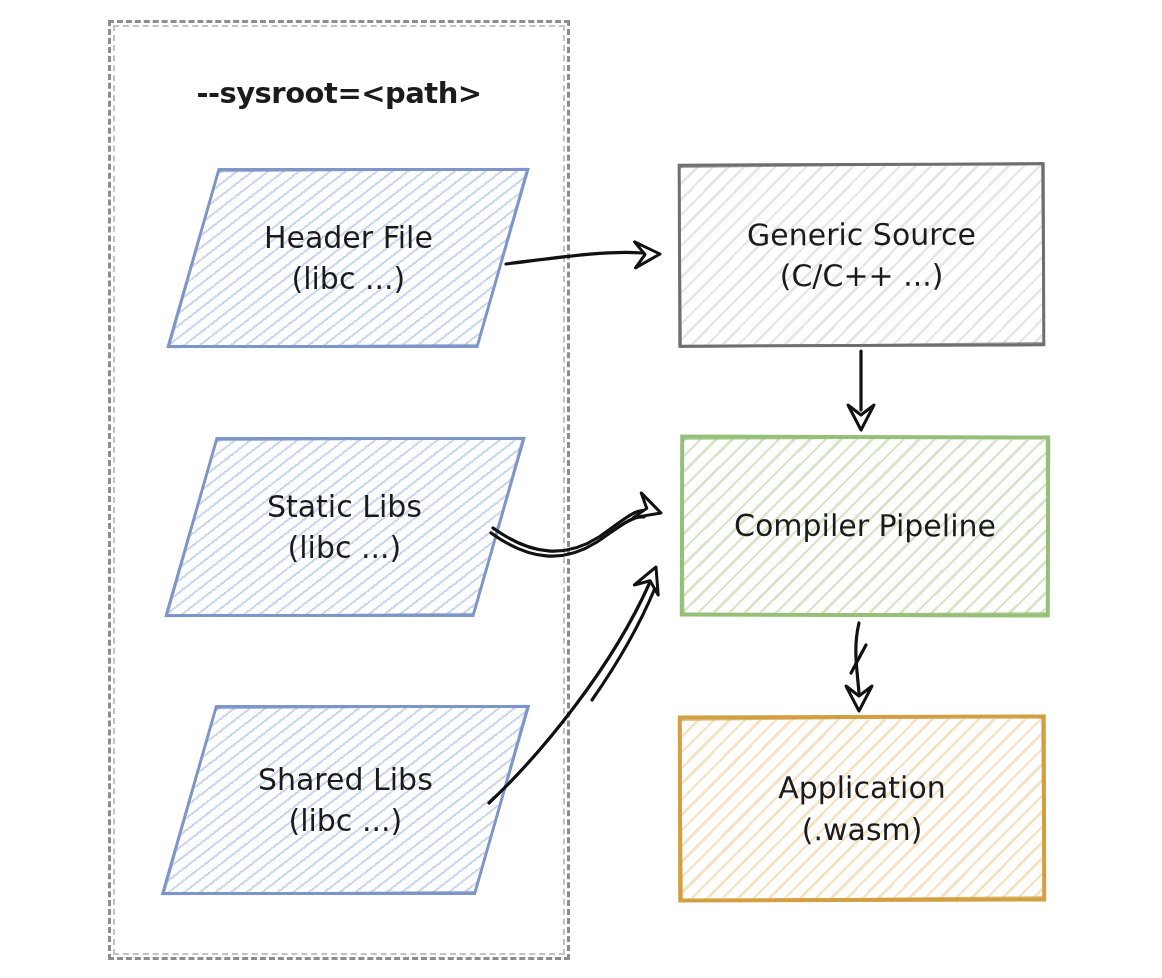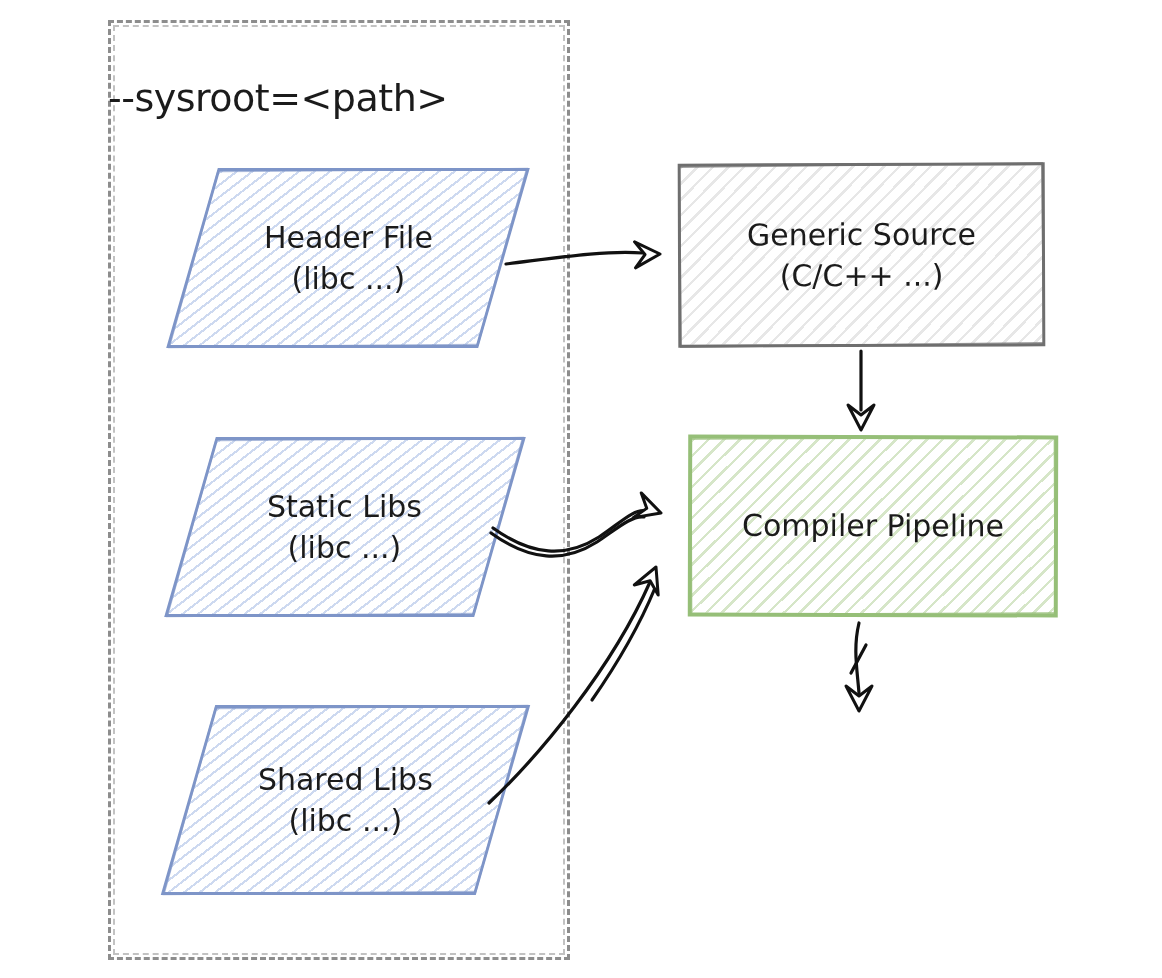--- a/index.html
+++ b/index.html
@@ -24,23 +24,24 @@
   .sysroot-box::after {
     content: "";
     position: absolute; inset: 2px;
     border: 2px dashed #a9a9a9;
     opacity: .7;
     pointer-events: none;
   }
 
   .group-title {
     position: absolute;
-    font-size: 38px;
-    font-weight: normal;
+    font-size: 29px;
+    font-weight: bold;
     letter-spacing: -0.5px;
+    text-align: center;
     white-space: nowrap;
   }
   .title-sysroot { left: 108px; top: 76px; width: 462px; }
   .title-target  { left: 678px; top: 74px; width: 370px; }
 
   
   .node {
     position: absolute;
     box-sizing: border-box;
     display: flex;
@@ -94,21 +95,21 @@
     background: repeating-linear-gradient(135deg,
       #f8e2c3 0px, #f8e2c3 2.5px, transparent 2.5px, transparent 11px);
     transform: rotate(-0.15deg);
   }
 
   
   .n-header   { left: 192px; top: 168px; width: 312px; height: 180px; }
   .n-static   { left: 190px; top: 437px; width: 310px; height: 180px; }
   .n-shared   { left: 188px; top: 705px; width: 315px; height: 190px; }
   .n-source   { left: 678px; top: 163px; width: 367px; height: 184px; }
-  .n-pipeline { left: 680px; top: 435px; width: 370px; height: 182px; margin-left: 8px; }
+  .n-pipeline { left: 680px; top: 435px; width: 370px; height: 182px; }
   .n-app      { left: 678px; top: 715px; width: 368px; height: 187px; }
 
   .arrows {
     position: absolute; left: 0; top: 0;
     width: 1162px; height: 978px;
     pointer-events: none;
   }
   .arrows path { stroke: #111111; fill: none; stroke-width: 3.2; stroke-linecap: round; }
   .arrows path.head { fill: #ffffff; stroke-width: 3; stroke-linejoin: round; }
 </style>
@@ -149,20 +150,26 @@
     </div>
   </div>
 
   <div class="node rect-green sketch n-pipeline">
     <div class="label">
       <span class="line">Compiler Pipeline</span>
 
     </div>
   </div>
 
+  <div class="node rect-orange sketch n-app">
+    <div class="label">
+      <span class="line">Application</span>
+      <span class="line sub">(.wasm)</span>
+    </div>
+  </div>
 
   <svg class="arrows" viewBox="0 0 1162 978">
 
     <g>
       <path d="M 506 264 C 555 258 605 250 643 253"></path>
       <path class="head" d="M -25 -13 L 0 0 L -25 13 L -15 0 Z" transform="translate(660 254) rotate(-2)"></path>
     </g>
 
     <g>
       <path d="M 861 351 L 861 410"></path>

